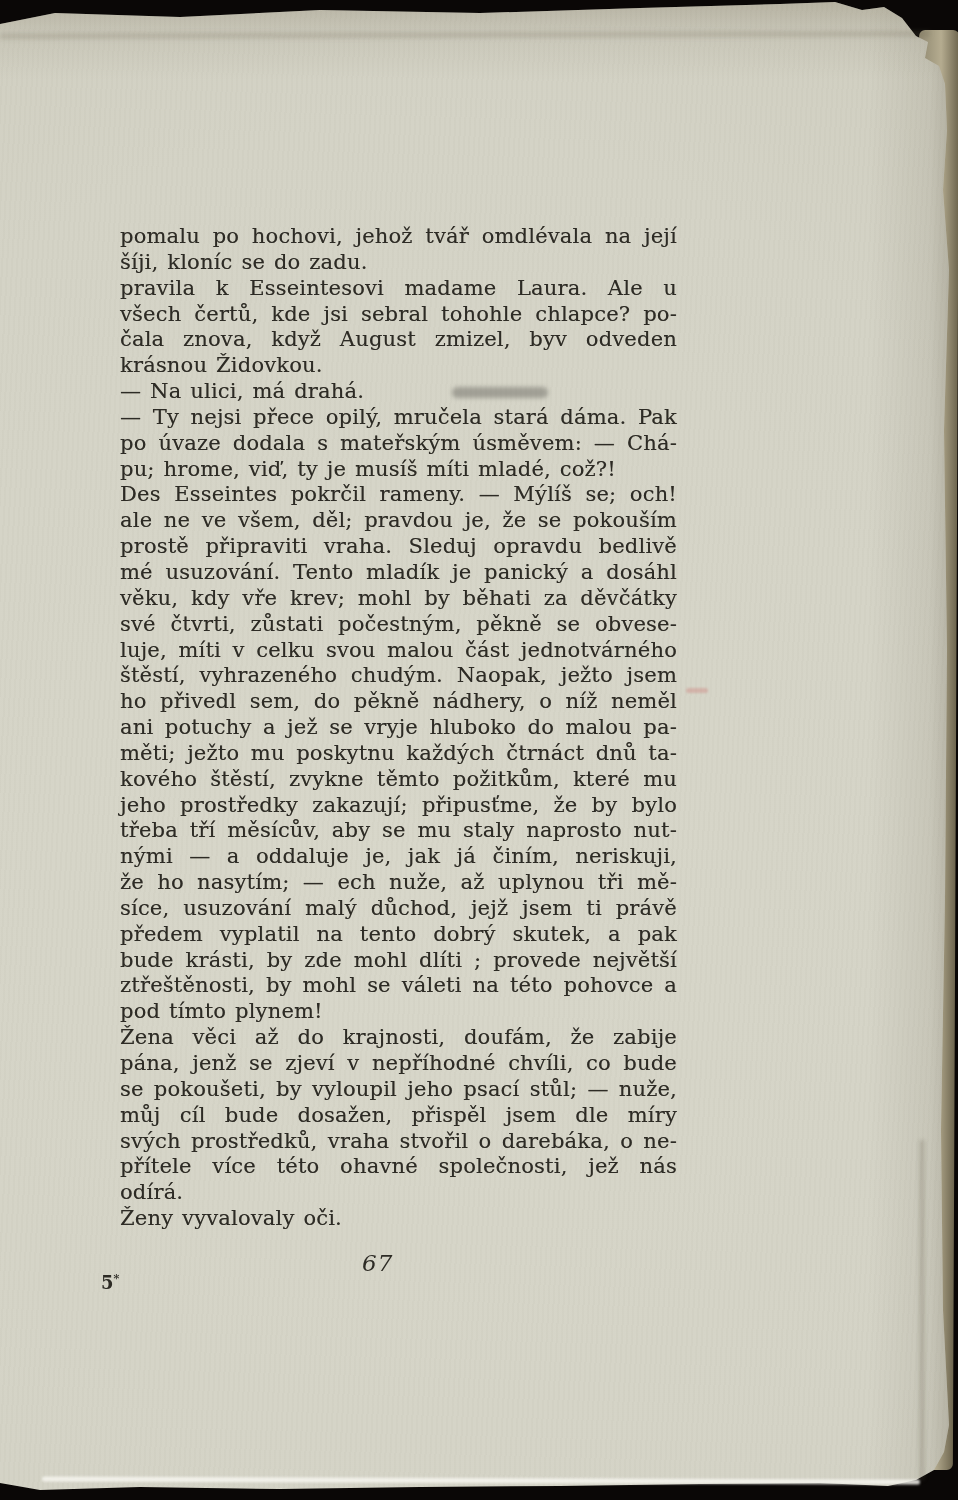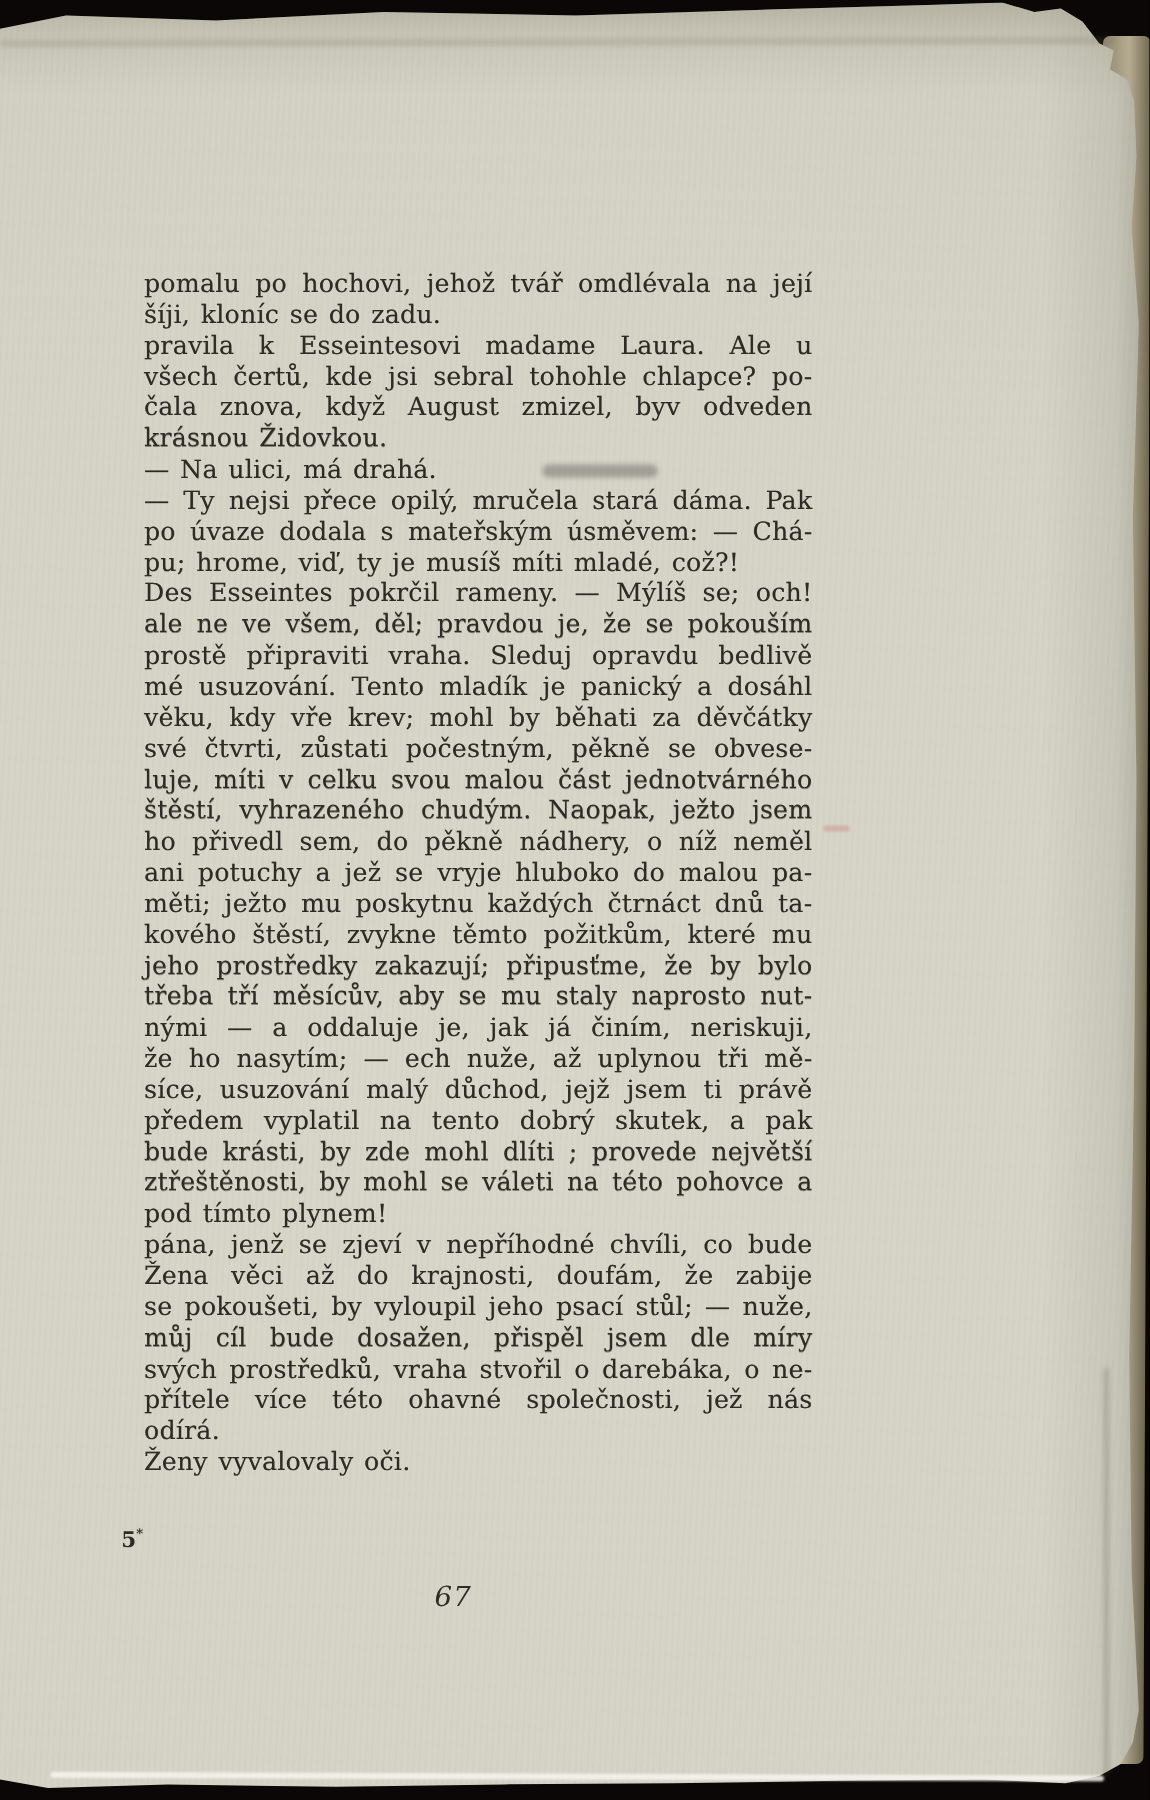--- a/index.html
+++ b/index.html
@@ -82,21 +82,21 @@
     word-spacing: 2px;
     letter-spacing: 0.2px;
     text-shadow: 0.2px 0.2px 0.4px rgba(45,40,32,0.45);
     margin-top: 21px;
   }
   .para { margin: 0; }
   .line { white-space: normal; }
   .line.j { text-align: justify; text-align-last: justify; }
   #page-number {
     position: absolute;
-    left: 362px; top: 1318px;
+    left: 362px; top: 1250px;
     z-index: 4;
     font-size: 23px;
     font-style: italic;
     color: #2d2b25;
     letter-spacing: 1px;
   }
   #signature-mark {
     position: absolute;
     left: 101px; top: 1272px;
     z-index: 4;
@@ -155,22 +155,22 @@
         <div class="line j">třeba tří měsícův, aby se mu staly naprosto nut-</div>
         <div class="line j">nými — a oddaluje je, jak já činím, neriskuji,</div>
         <div class="line j">že ho nasytím; — ech nuže, až uplynou tři mě-</div>
         <div class="line j">síce, usuzování malý důchod, jejž jsem ti právě</div>
         <div class="line j">předem vyplatil na tento dobrý skutek, a pak</div>
         <div class="line j">bude krásti, by zde mohl dlíti ; provede největší</div>
         <div class="line j">ztřeštěnosti, by mohl se váleti na této pohovce a</div>
         <div class="line">pod tímto plynem!</div>
       </div>
       <div class="para">
+        <div class="line j">Žena věci až do krajnosti, doufám, že zabije</div>
         <div class="line j">pána, jenž se zjeví v nepříhodné chvíli, co bude</div>
-        <div class="line j">Žena věci až do krajnosti, doufám, že zabije</div>
         <div class="line j">se pokoušeti, by vyloupil jeho psací stůl; — nuže,</div>
         <div class="line j">můj cíl bude dosažen, přispěl jsem dle míry</div>
         <div class="line j">svých prostředků, vraha stvořil o darebáka, o ne-</div>
         <div class="line j">přítele více této ohavné společnosti, jež nás</div>
         <div class="line">odírá.</div>
       </div>
       <div class="para">
         <div class="line">Ženy vyvalovaly oči.</div>
       </div>
     </div>

